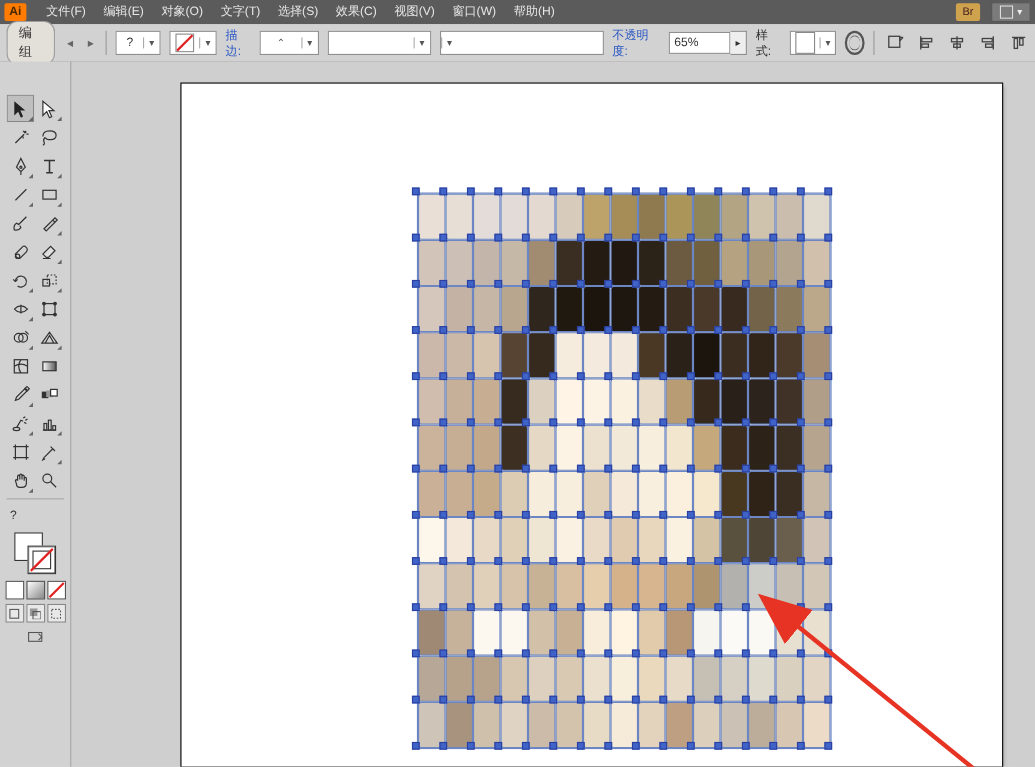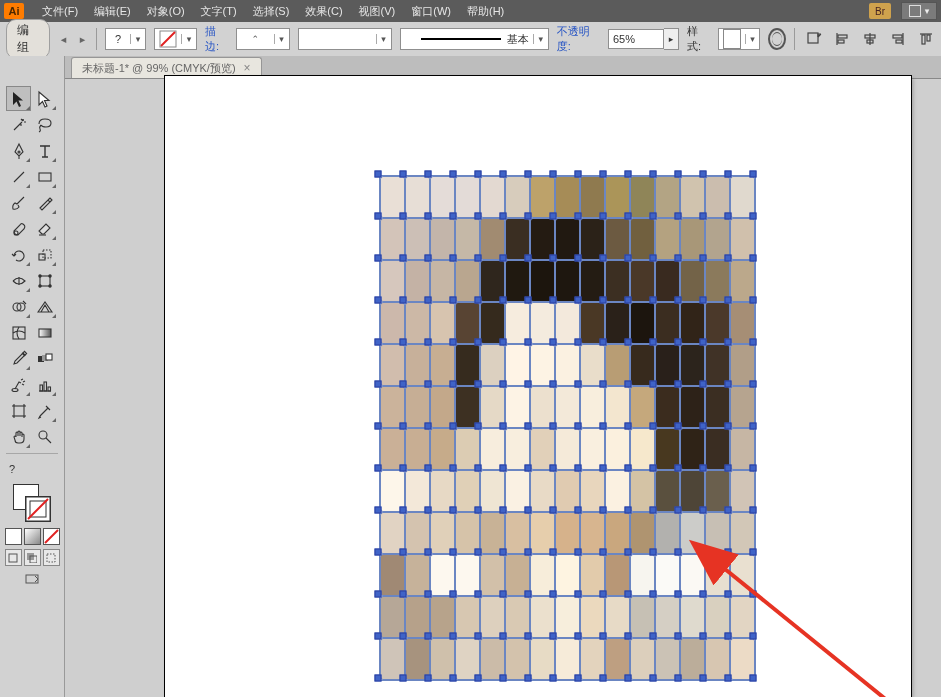--- a/index.html
+++ b/index.html
@@ -134,26 +134,20 @@
     </div>
     <div class="caret">▾</div>
   </div>
 
   <div class="combo" style="width:100px">
     <div class="body" style="flex:1"></div>
       <div class="caret">▾</div>
   </div>
 
   <div class="combo" style="width:160px">
-    <div class="body" style="flex:1;justify-content:flex-end;gap:6px">
-       <div class="stroke-preview">
-          <span></span>
-        </div>
-       <span>基本</span>
-    </div>
     <div class="caret">▾</div>
   </div>
 
   <span class="label-blue">不透明度:</span>
   <div class="opacity-wrap">
     <div class="opacity-field">
         <span>65%</span>
       </div>
     <div class="caret">▸</div>
   </div>
@@ -452,26 +446,20 @@
     <div class="tri-toggle">
         <svg viewBox="0 0 14 10">
           <rect x="1" y="1" width="12" height="8" fill="none" stroke="#555"></rect>
           <path d="M10 2 L13 5 L10 8" fill="none" stroke="#555"></path>
         </svg>
       </div>
   </div>
 
   <div class="canvas-area">
 
-    <div class="tabrow" style="position:absolute;left:-64px;right:0;top:-0px">
-      <div class="doc-tab">
-        <span>未标题-1* @ 99% (CMYK/预览)</span>
-        <span class="close">×</span>
-      </div>
-    </div>
 
     <div class="artboard"></div>
 
     <div class="mosaic-wrap">
       <div class="mosaic" id="mosaic">
           <div class="cell" style="background: rgb(233, 223, 214);"></div>
           <div class="cell" style="background: rgb(231, 222, 214);"></div>
           <div class="cell" style="background: rgb(228, 220, 216);"></div>
           <div class="cell" style="background: rgb(227, 219, 215);"></div>
           <div class="cell" style="background: rgb(227, 217, 209);"></div>

